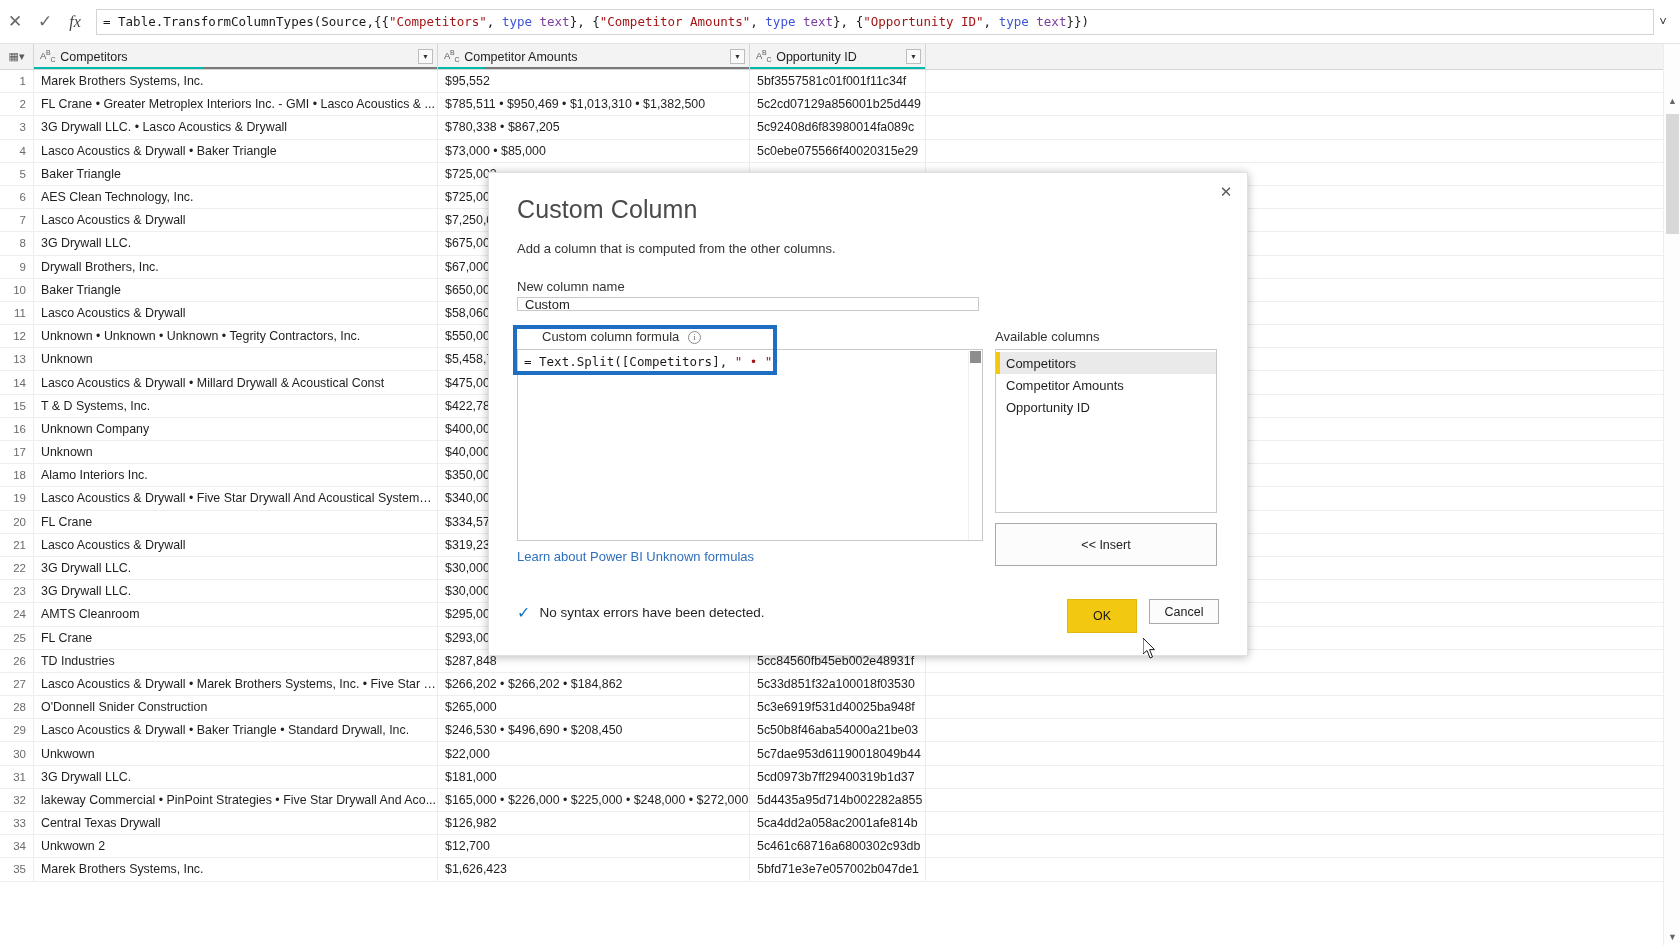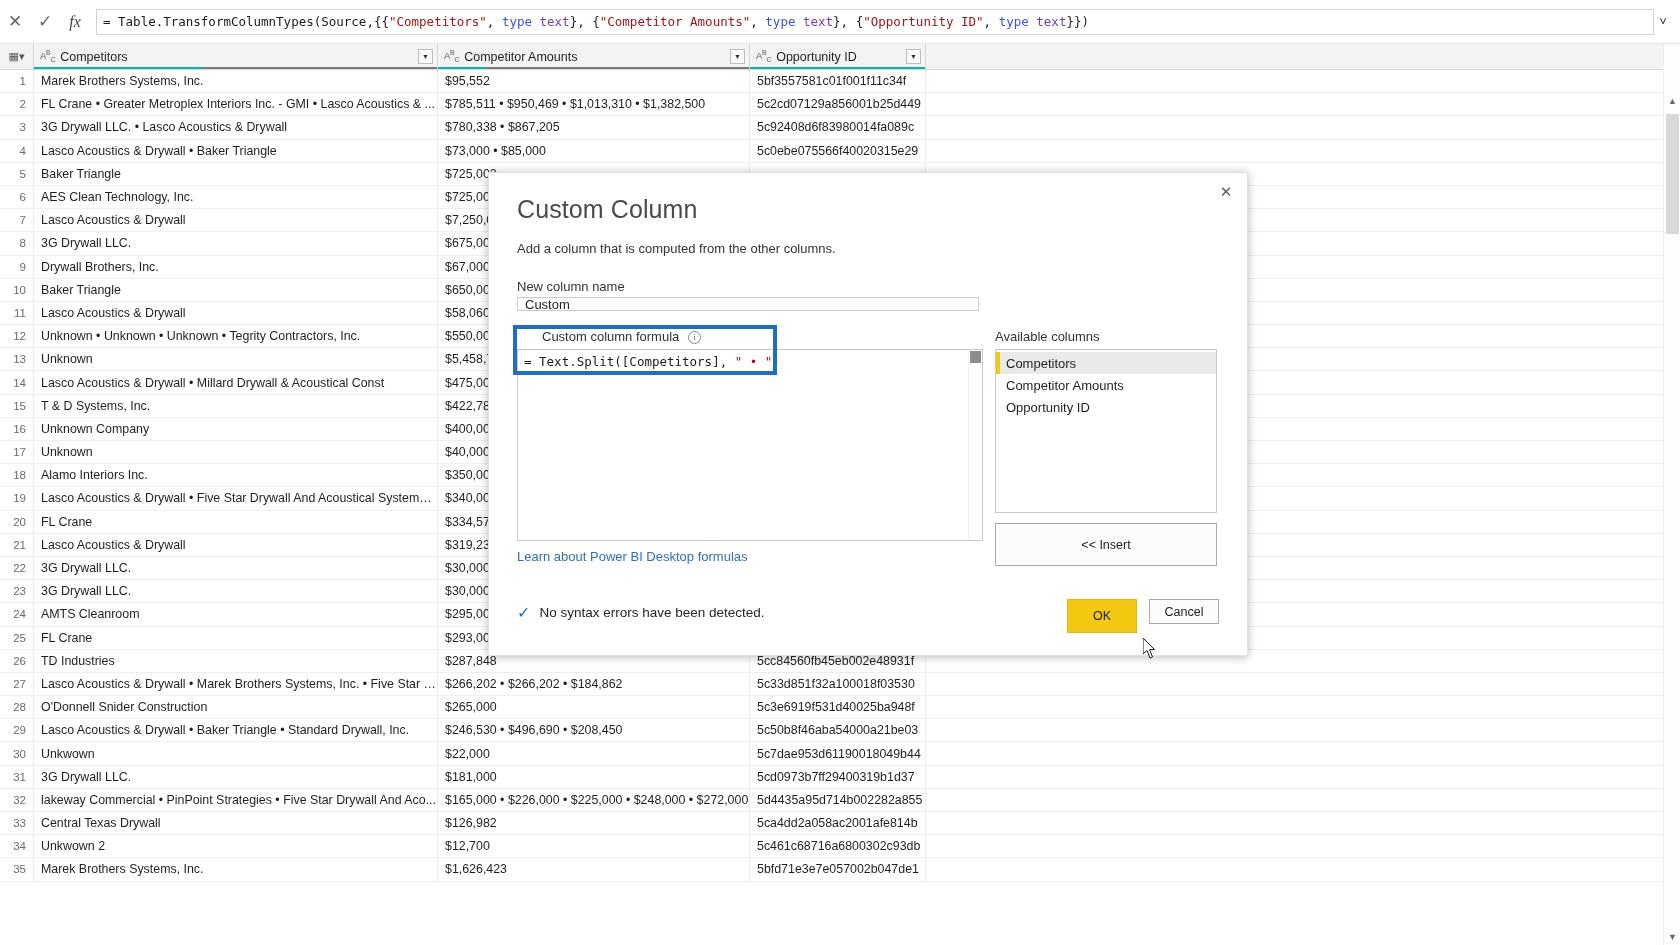--- a/index.html
+++ b/index.html
@@ -678,21 +678,21 @@
     </div>
 
     <div class="formula-box">
       <div class="formula-text"><span>= Text.Split([Competitors], </span><span class="str">" • "</span><span>)</span></div>
       <div class="fbox-scroll">
         <div class="thumb"></div>
       </div>
     </div>
     <div class="formula-highlight"></div>
 
-    <a class="learn-link" href="#">Learn about Power BI Desktop formulas</a>
+    <a class="learn-link" href="#">Learn about Power BI Unknown formulas</a>
 
     <div class="lbl-avail">Available columns</div>
     <div class="avail-box" id="avail-box">
         <div class="avail-item selected">
           <span>Competitors</span>
         </div>
         <div class="avail-item">
           <span>Competitor Amounts</span>
         </div>
         <div class="avail-item">

